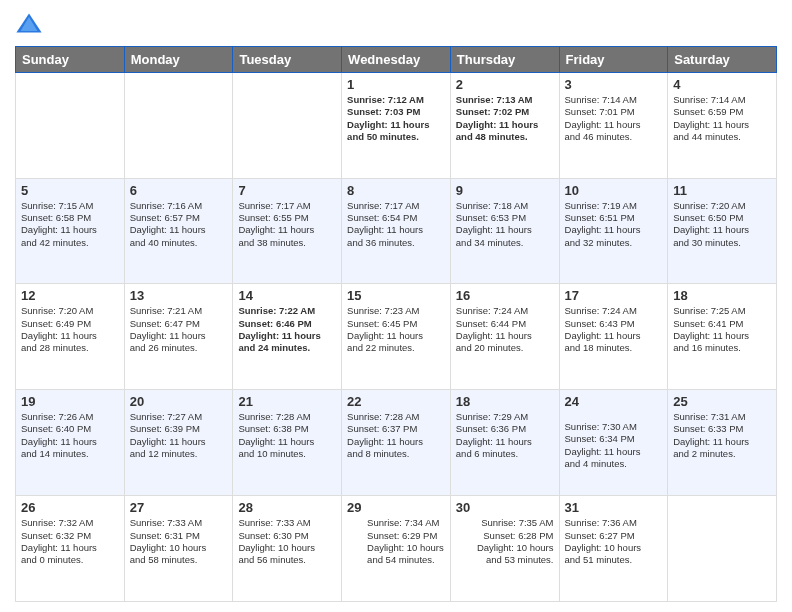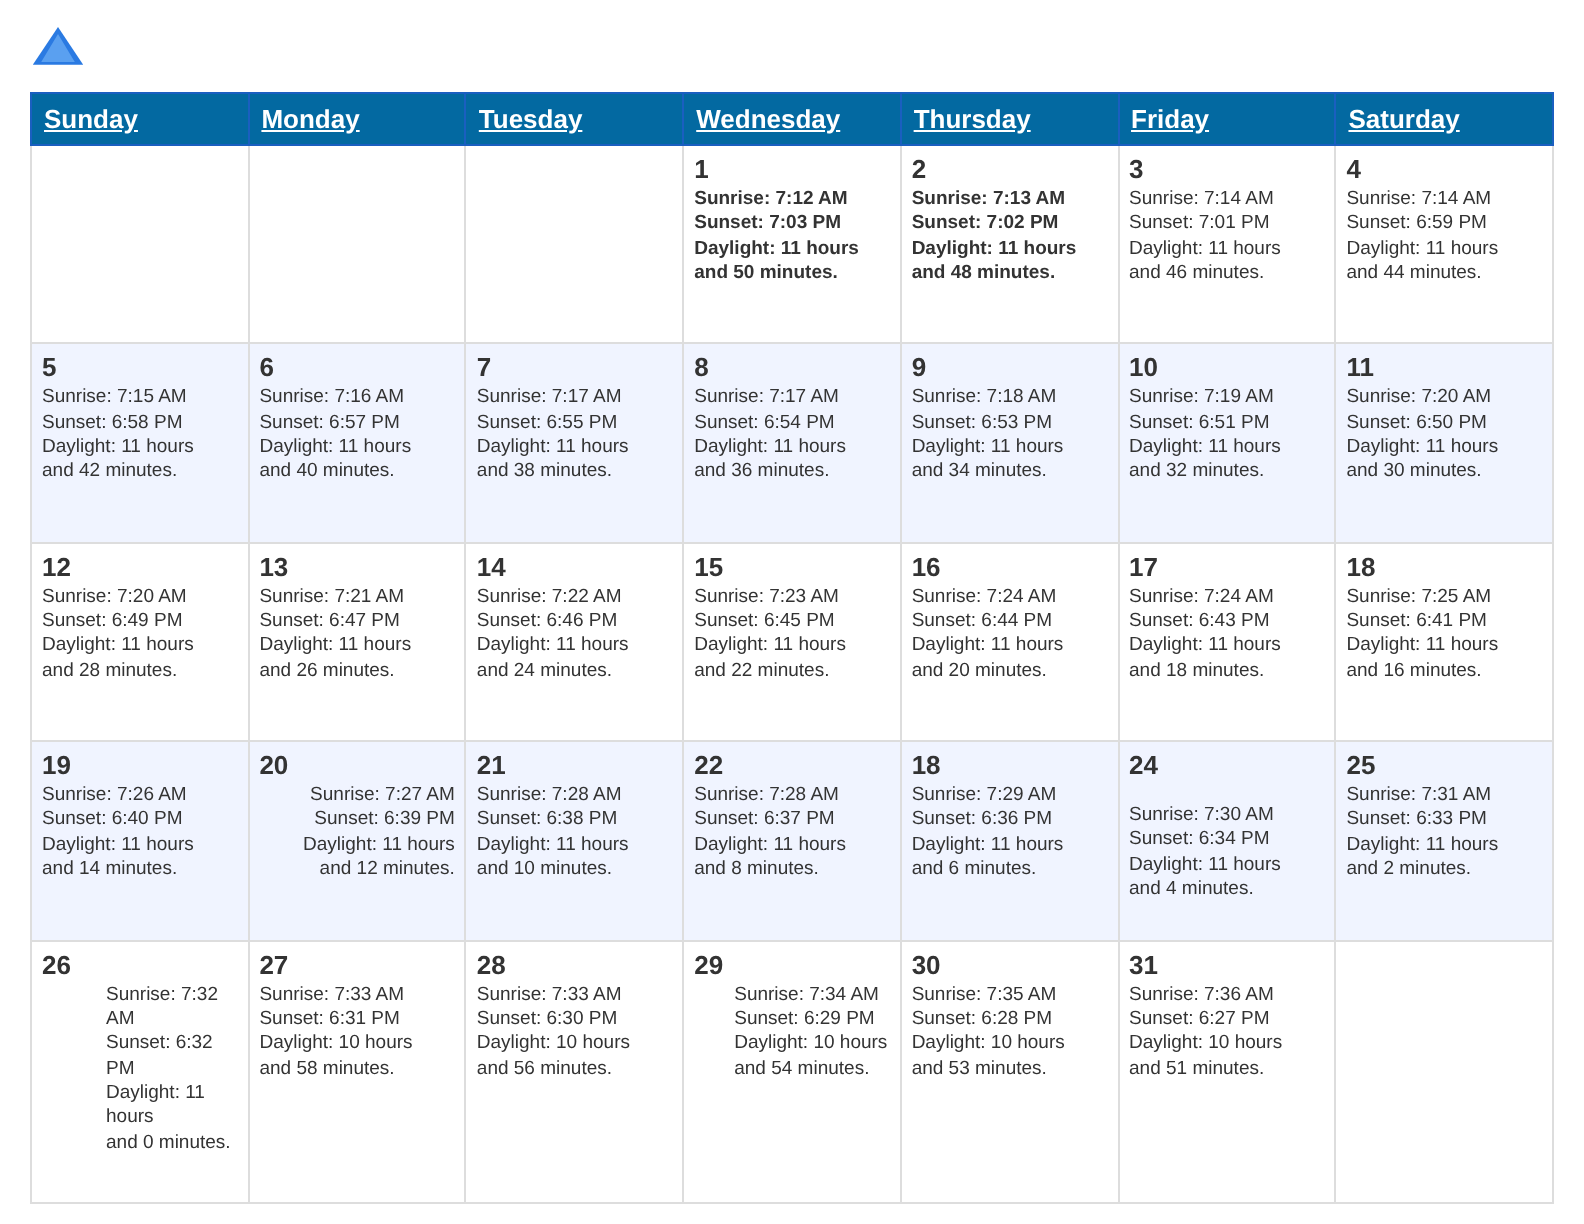--- a/index.html
+++ b/index.html
@@ -98,22 +98,21 @@
     .empty-cell {
       background: #f9f9f9;
     }
     tr:nth-child(odd) td {
       background-color: #fff;
     }
     tr:nth-child(even) td {
       background-color: #f0f4ff;
     }
     .calendar thead tr th {
-      background-color: #0369a1;
-      text-decoration: underline;
+      background-color: #737373;
     }
   </style>
 </head>
 <body>
 
 <div class="page">
   <div class="header">
     <div class="logo">
       <svg class="logo-icon" viewBox="0 0 40 40">
         <polygon points="20,5 38,32 2,32" fill="#2a7ae2"></polygon>
@@ -237,21 +236,21 @@
           </td>
           <td>
             <span class="day-number">13</span>
             <div class="day-info" style="white-space: pre-line;">Sunrise: 7:21 AM
 Sunset: 6:47 PM
 Daylight: 11 hours
 and 26 minutes.</div>
           </td>
           <td>
             <span class="day-number">14</span>
-            <div class="day-info" style="white-space: pre-line;">Sunrise: 7:22 AM
+            <div class="day-info" style="white-space: pre-line; font-weight: bold;">Sunrise: 7:22 AM
 Sunset: 6:46 PM
 Daylight: 11 hours
 and 24 minutes.</div>
           </td>
           <td>
             <span class="day-number">15</span>
             <div class="day-info" style="white-space: pre-line;">Sunrise: 7:23 AM
 Sunset: 6:45 PM
 Daylight: 11 hours
 and 22 minutes.</div>
@@ -281,21 +280,21 @@
         <tr>
           <td>
             <span class="day-number">19</span>
             <div class="day-info" style="white-space: pre-line;">Sunrise: 7:26 AM
 Sunset: 6:40 PM
 Daylight: 11 hours
 and 14 minutes.</div>
           </td>
           <td>
             <span class="day-number">20</span>
-            <div class="day-info" style="white-space: pre-line; text-align: right;">Sunrise: 7:27 AM
+            <div class="day-info" style="white-space: pre-line;">Sunrise: 7:27 AM
 Sunset: 6:39 PM
 Daylight: 11 hours
 and 12 minutes.</div>
           </td>
           <td>
             <span class="day-number">21</span>
             <div class="day-info" style="white-space: pre-line;">Sunrise: 7:28 AM
 Sunset: 6:38 PM
 Daylight: 11 hours
 and 10 minutes.</div>
@@ -325,21 +324,21 @@
             <span class="day-number">25</span>
             <div class="day-info" style="white-space: pre-line;">Sunrise: 7:31 AM
 Sunset: 6:33 PM
 Daylight: 11 hours
 and 2 minutes.</div>
           </td>
         </tr>
         <tr>
           <td>
             <span class="day-number">26</span>
-            <div class="day-info" style="white-space: pre-line; margin-left: 32px;">Sunrise: 7:32 AM
+            <div class="day-info" style="white-space: pre-line;">Sunrise: 7:32 AM
 Sunset: 6:32 PM
 Daylight: 11 hours
 and 0 minutes.</div>
           </td>
           <td>
             <span class="day-number">27</span>
             <div class="day-info" style="white-space: pre-line;">Sunrise: 7:33 AM
 Sunset: 6:31 PM
 Daylight: 10 hours
 and 58 minutes.</div>
@@ -353,21 +352,21 @@
           </td>
           <td>
             <span class="day-number">29</span>
             <div class="day-info" style="white-space: pre-line; margin-left: 20px;">Sunrise: 7:34 AM
 Sunset: 6:29 PM
 Daylight: 10 hours
 and 54 minutes.</div>
           </td>
           <td>
             <span class="day-number">30</span>
-            <div class="day-info" style="white-space: pre-line;">Sunrise: 7:35 AM
+            <div class="day-info" style="white-space: pre-line; text-align: right;">Sunrise: 7:35 AM
 Sunset: 6:28 PM
 Daylight: 10 hours
 and 53 minutes.</div>
           </td>
           <td>
             <span class="day-number">31</span>
             <div class="day-info" style="white-space: pre-line;">Sunrise: 7:36 AM
 Sunset: 6:27 PM
 Daylight: 10 hours
 and 51 minutes.</div>

